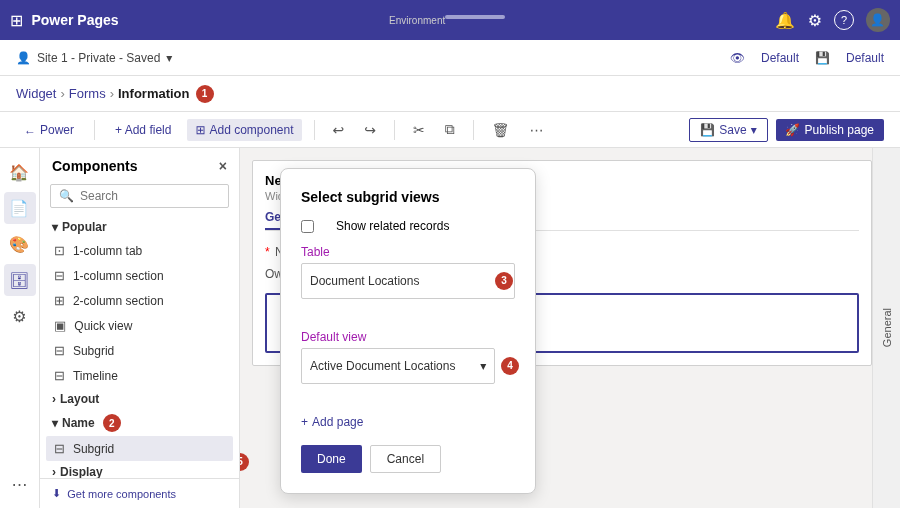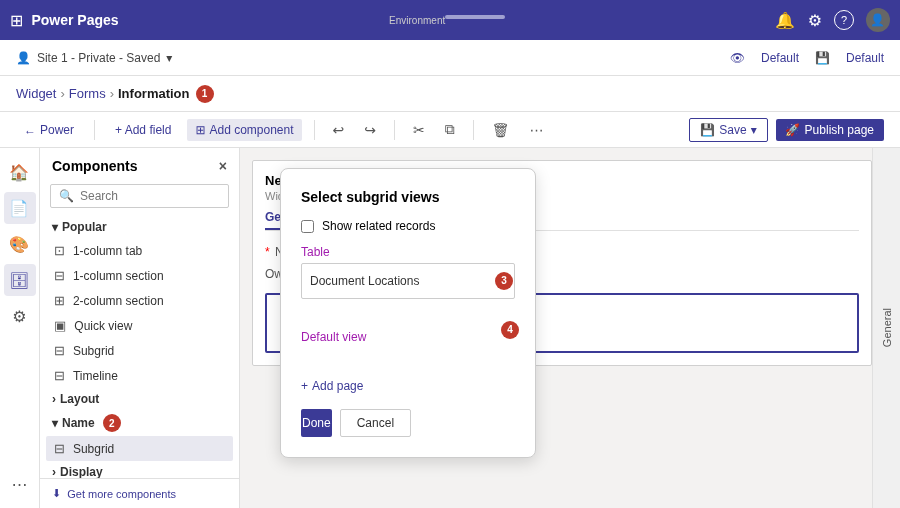--- a/index.html
+++ b/index.html
@@ -211,24 +211,24 @@
     .dialog-title { font-size: 14px; font-weight: 600; margin-bottom: 14px; }
     .dialog-row { margin-bottom: 12px; }
     .dialog-label { font-size: 12px; color: #a21caf; margin-bottom: 4px; display: block; font-weight: 500; }
     .dialog-select {
       width: 100%; padding: 10px 8px;
       border: 1px solid #ccc; border-radius: 2px;
       font-size: 12px; color: #333;
       display: flex; align-items: center; justify-content: space-between;
       cursor: pointer;
     }
-    .checkbox-row { display: flex; align-items: center; gap: 8px; font-size: 12px; margin-bottom: 12px; }
+    .checkbox-row { display: flex; align-items: center; gap: 22px; font-size: 12px; margin-bottom: 12px; }
     .dialog-footer { display: flex; gap: 8px; margin-top: 16px; }
     .btn-done {
-      padding: 6px 1px; background: #3b3a96; color: white;
+      padding: 6px 16px; background: #3b3a96; color: white;
       border: none; border-radius: 2px; font-size: 12px; cursor: pointer;
     }
     .btn-cancel {
       padding: 6px 16px; background: white; color: #333;
       border: 1px solid #ccc; border-radius: 2px; font-size: 12px; cursor: pointer;
     }
     .add-view { display: flex; align-items: center; gap: 4px; font-size: 12px; color: #3b3a96; cursor: pointer; margin-top: 6px; }
     .edit-icon { font-size: 14px; color: #888; margin-left: 4px; cursor: pointer; }
 
     
@@ -441,20 +441,27 @@
           <label class="dialog-label">Table</label>
           <div class="dialog-select">
             <span>Document Locations</span>
             <span>▾</span>
           </div>
           <span class="badge-circle" style="position:relative;top:-28px;left:192px;">3</span>
         </div>
 
         <div class="dialog-row">
           <label class="dialog-label">Default view</label>
+          <div style="display:flex;align-items:center;gap:4px;">
+            <div class="dialog-select" style="flex:1;">
+              <span>Active Document Locations</span>
+              <span>▾</span>
+            </div>
+            <span class="edit-icon">✏</span>
+          </div>
           <span class="badge-circle" style="position:relative;top:-28px;left:198px;">4</span>
         </div>
 
         <div class="add-view">
           <span>+</span>
           <span>Add page</span>
         </div>
 
         <div class="dialog-footer">
           <button class="btn-done">Done</button>

